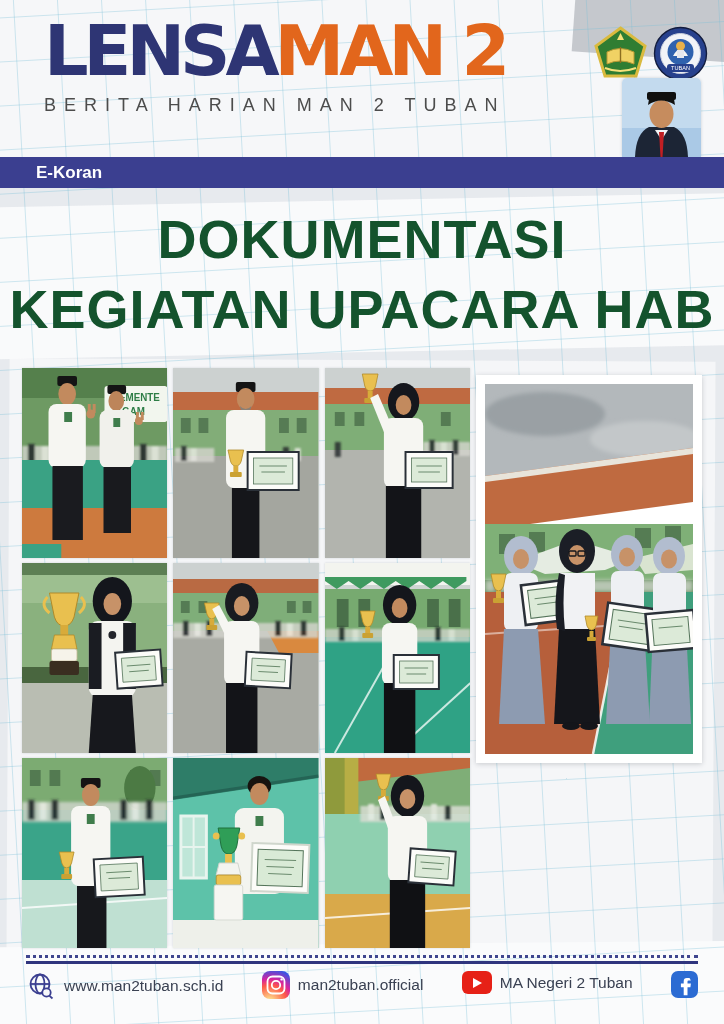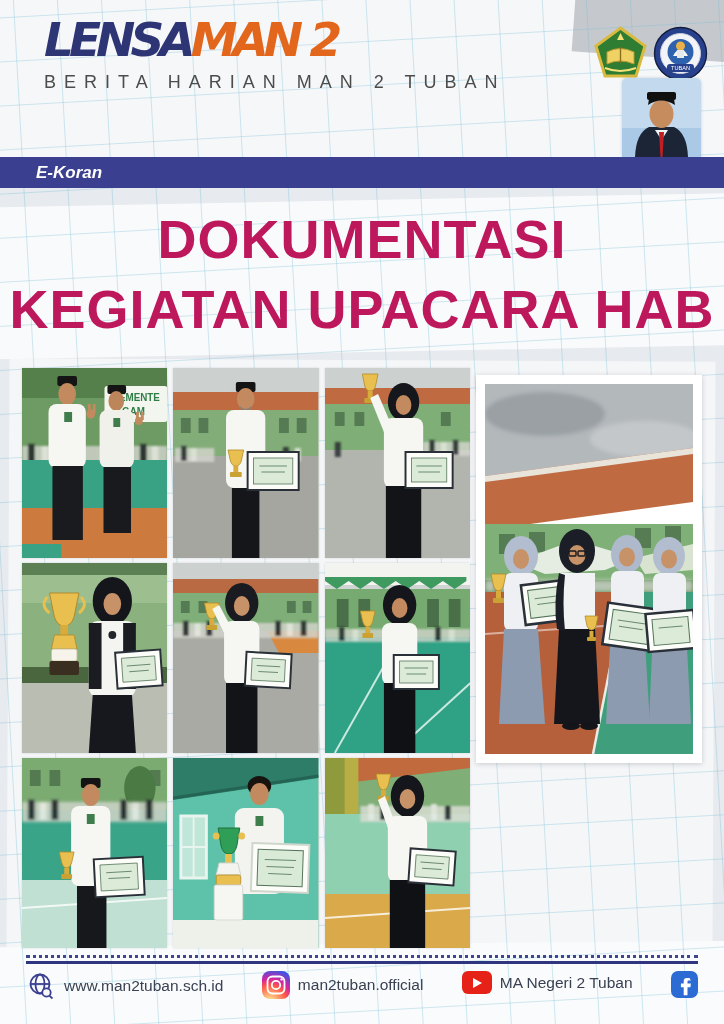--- a/index.html
+++ b/index.html
@@ -8,40 +8,40 @@
   .patch{position:absolute;}
   .gridpaper{position:absolute;inset:-90px;z-index:2;pointer-events:none;
     background-image:
       linear-gradient(rgba(118,190,214,.34) 1.5px, transparent 1.5px),
       linear-gradient(90deg, rgba(118,190,214,.34) 1.5px, transparent 1.5px);
     background-size:44px 44px;transform:rotate(-3.2deg);}
   .content{position:absolute;inset:0;z-index:3;}
 
   
   .brand{position:absolute;top:16px;left:44px;}
-  .brand-title{font-family:"DejaVu Sans",sans-serif;font-style:italic;font-weight:bold;
-    font-size:47px;line-height:1.02;letter-spacing:-5px;white-space:nowrap;}
+  .brand-title{font-family:"DejaVu Sans",sans-serif;font-weight:bold;
+    font-size:70px;line-height:1.02;letter-spacing:-5px;white-space:nowrap;}
   .brand-primary{color:#2e3574;}
   .brand-secondary{color:#e2661c;}
   .brand-sub{margin-top:8px;font-size:18px;letter-spacing:8px;color:#4c4c4c;font-weight:500;white-space:nowrap;}
   .logo-row{position:absolute;top:26px;right:16px;display:flex;gap:5px;}
   .logo-row svg{display:block;}
   .principal{position:absolute;top:78px;right:23px;width:79px;height:79px;
     border-radius:5px 5px 0 0;overflow:hidden;box-shadow:0 0 3px rgba(60,80,100,.25);}
   .principal svg{display:block;}
 
   
   .datebar{position:absolute;top:157px;left:0;width:724px;height:31px;background:#3b3f90;
     color:#fff;display:flex;align-items:center;justify-content:space-between;
     padding:0 30px 0 36px;box-sizing:border-box;}
-  .ekoran{font-style:italic;font-weight:bold;font-size:17px;}
+  .ekoran{font-weight:bold;font-size:17px;}
   .edition-date{font-family:"Liberation Serif",serif;font-size:19px;}
 
   
-  .headline{position:absolute;top:204px;left:0;right:0;text-align:center;color:#be185d;
+  .headline{position:absolute;top:204px;left:0;right:0;text-align:center;color:#14532d;
     font-weight:bold;font-size:54px;line-height:1.3;letter-spacing:1px;margin:0;}
   .headline span{display:block;}
 
   
   .collage-grid{position:absolute;top:368px;left:22px;width:448px;display:grid;
     grid-template-columns:repeat(3,1fr);grid-auto-rows:190px;gap:5px 6px;}
   figure.photo{margin:0;position:relative;overflow:hidden;background:#cfd5d2;
     box-shadow:0 0 2px rgba(50,60,70,.18);}
   figure.photo svg{display:block;width:100%;height:100%;}
   .big-photo{position:absolute;top:375px;left:476px;width:226px;height:388px;margin:0;

